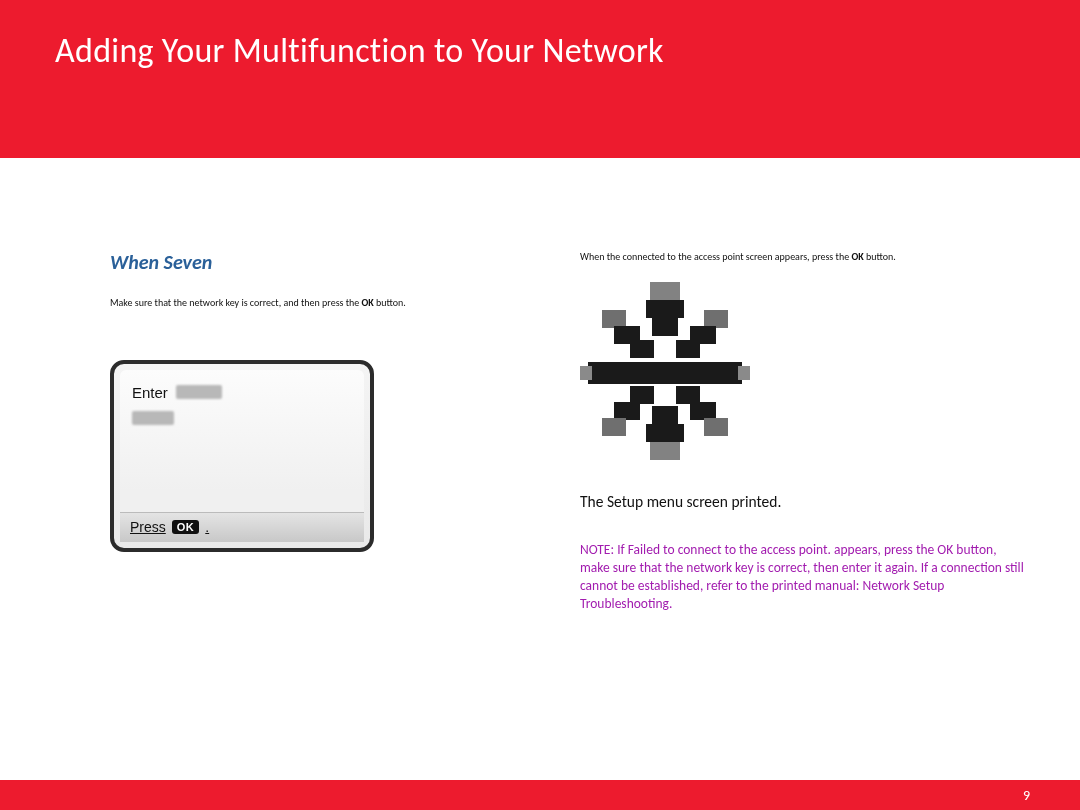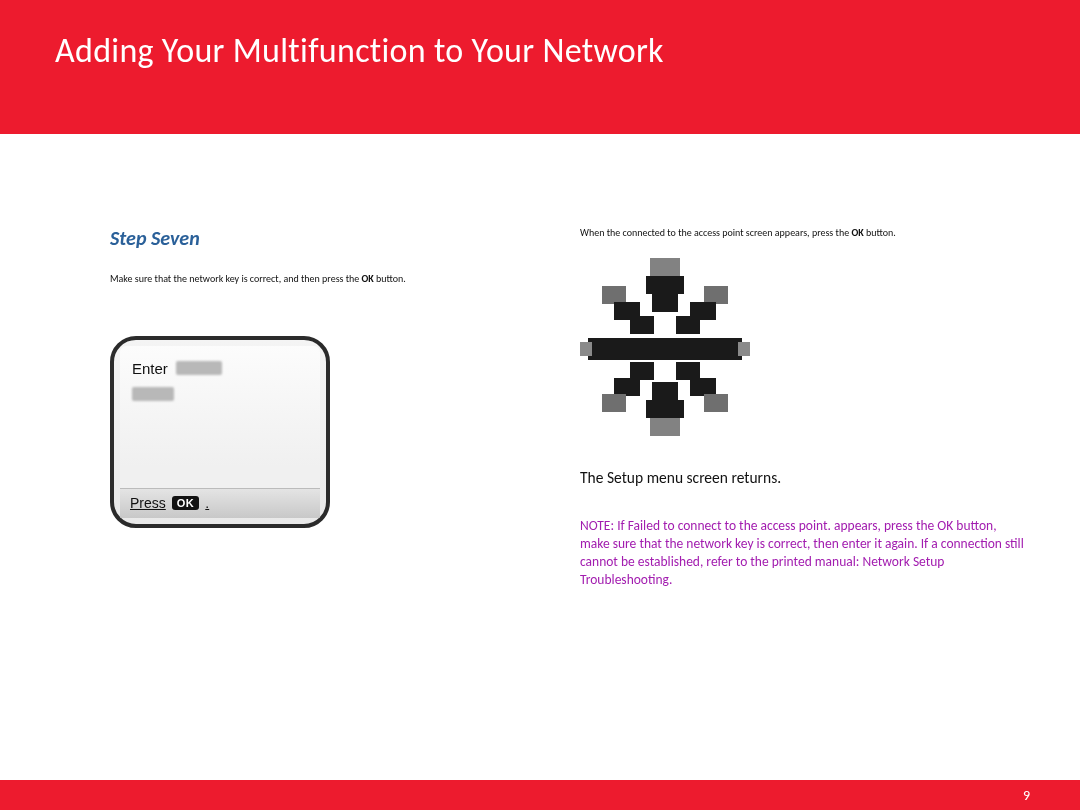--- a/index.html
+++ b/index.html
@@ -10,21 +10,21 @@
     body {
       width: 1080px;
       height: 810px;
       font-family: Calibri, "Segoe UI", sans-serif;
       background: #ffffff;
       position: relative;
       overflow: hidden;
     }
     .header-band {
       width: 100%;
-      height: 134px;
+      height: 158px;
       background: #ed1b2e;
       display: flex;
       align-items: flex-start;
       padding: 30px 0 0 55px;
     }
     .header-title {
       color: #ffffff;
       font-size: 34px;
       font-weight: 400;
       letter-spacing: 0.3px;
@@ -52,24 +52,24 @@
     .step-body {
       font-size: 10px;
       line-height: 1.35;
       color: #111;
     }
     .step-body .bold {
       font-weight: 700;
     }
     .screen-illus {
       margin-top: 50px;
-      width: 220px;
+      width: 264px;
       height: 192px;
       border: 4px solid #2b2b2b;
-      border-radius: 26px;
+      border-radius: 14px;
       background: linear-gradient(to bottom, #f4f4f4 0%, #e9e9e9 100%);
       position: relative;
       overflow: hidden;
       padding-left: 40px;
     }
     .screen-inner {
       position: absolute;
       inset: 6px;
       background: linear-gradient(to bottom, #fcfcfc 0%, #f0f0f0 70%);
       border-radius: 6px;
@@ -163,21 +163,21 @@
 </head>
 <body>
 
 <div class="header-band">
   <div class="header-title">Adding Your Multifunction to Your Network</div>
 </div>
 
 <div class="content">
 
   <div class="col-left">
-    <div class="step-heading">Step Seven</div>
+    <div class="step-heading">When Seven</div>
     <p class="step-body">
       <span>Make sure that the network key is correct, and then press the </span><span class="bold">OK</span><span> button.</span>
     </p>
 
     <div class="screen-illus">
       <div class="screen-inner">
         <div class="screen-top-row">
           <span>Enter</span>
           <span class="blur-chip w1"></span>
         </div>
@@ -226,21 +226,21 @@
           <rect x="124" y="136" width="24" height="18" fill="#6f6f6f"></rect>
 
           <rect x="72" y="124" width="26" height="18" fill="#1a1a1a"></rect>
           <rect x="66" y="142" width="38" height="18" fill="#1a1a1a"></rect>
           <rect x="70" y="160" width="30" height="18" fill="#828282"></rect>
         </g>
       </svg>
     </div>
 
     <p class="return-line">
-      <span>The </span><span class="bold">Setup menu</span><span>  screen returns.</span>
+      <span>The </span><span class="bold">Setup menu</span><span>  screen printed.</span>
     </p>
 
     <p class="note-block">
       <span class="bold">NOTE:</span><span>  If  </span><span class="bold">Failed to connect to the access point</span><span>. appears, press the </span><span class="bold">OK</span><span> button, make sure that the network key is correct, then enter it again. If a connection still cannot be established, refer to the printed manual: </span><span class="bold">Network Setup Troubleshooting</span><span>.</span>
     </p>
   </div>
 
 </div>
 
 <div class="footer-band">

